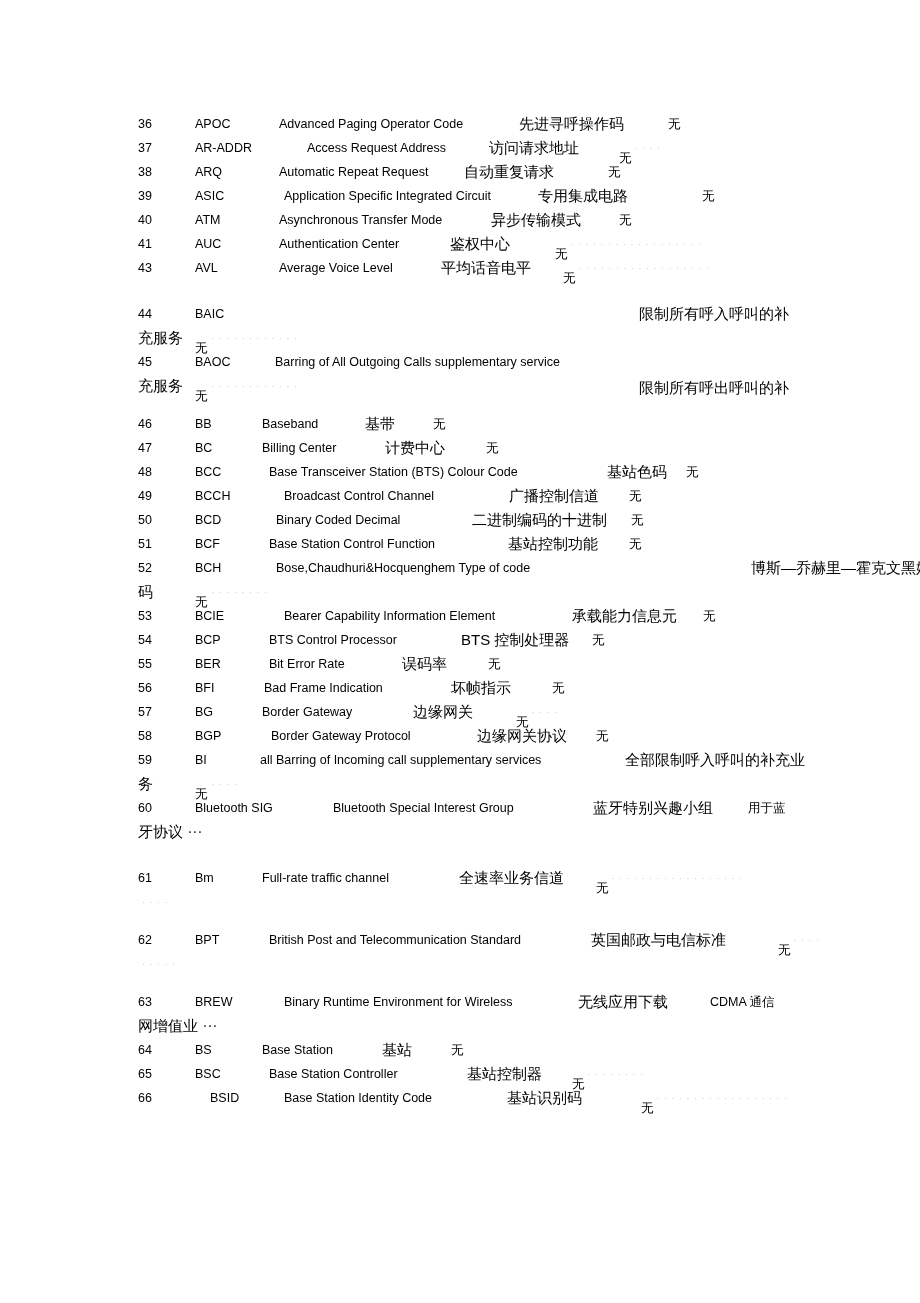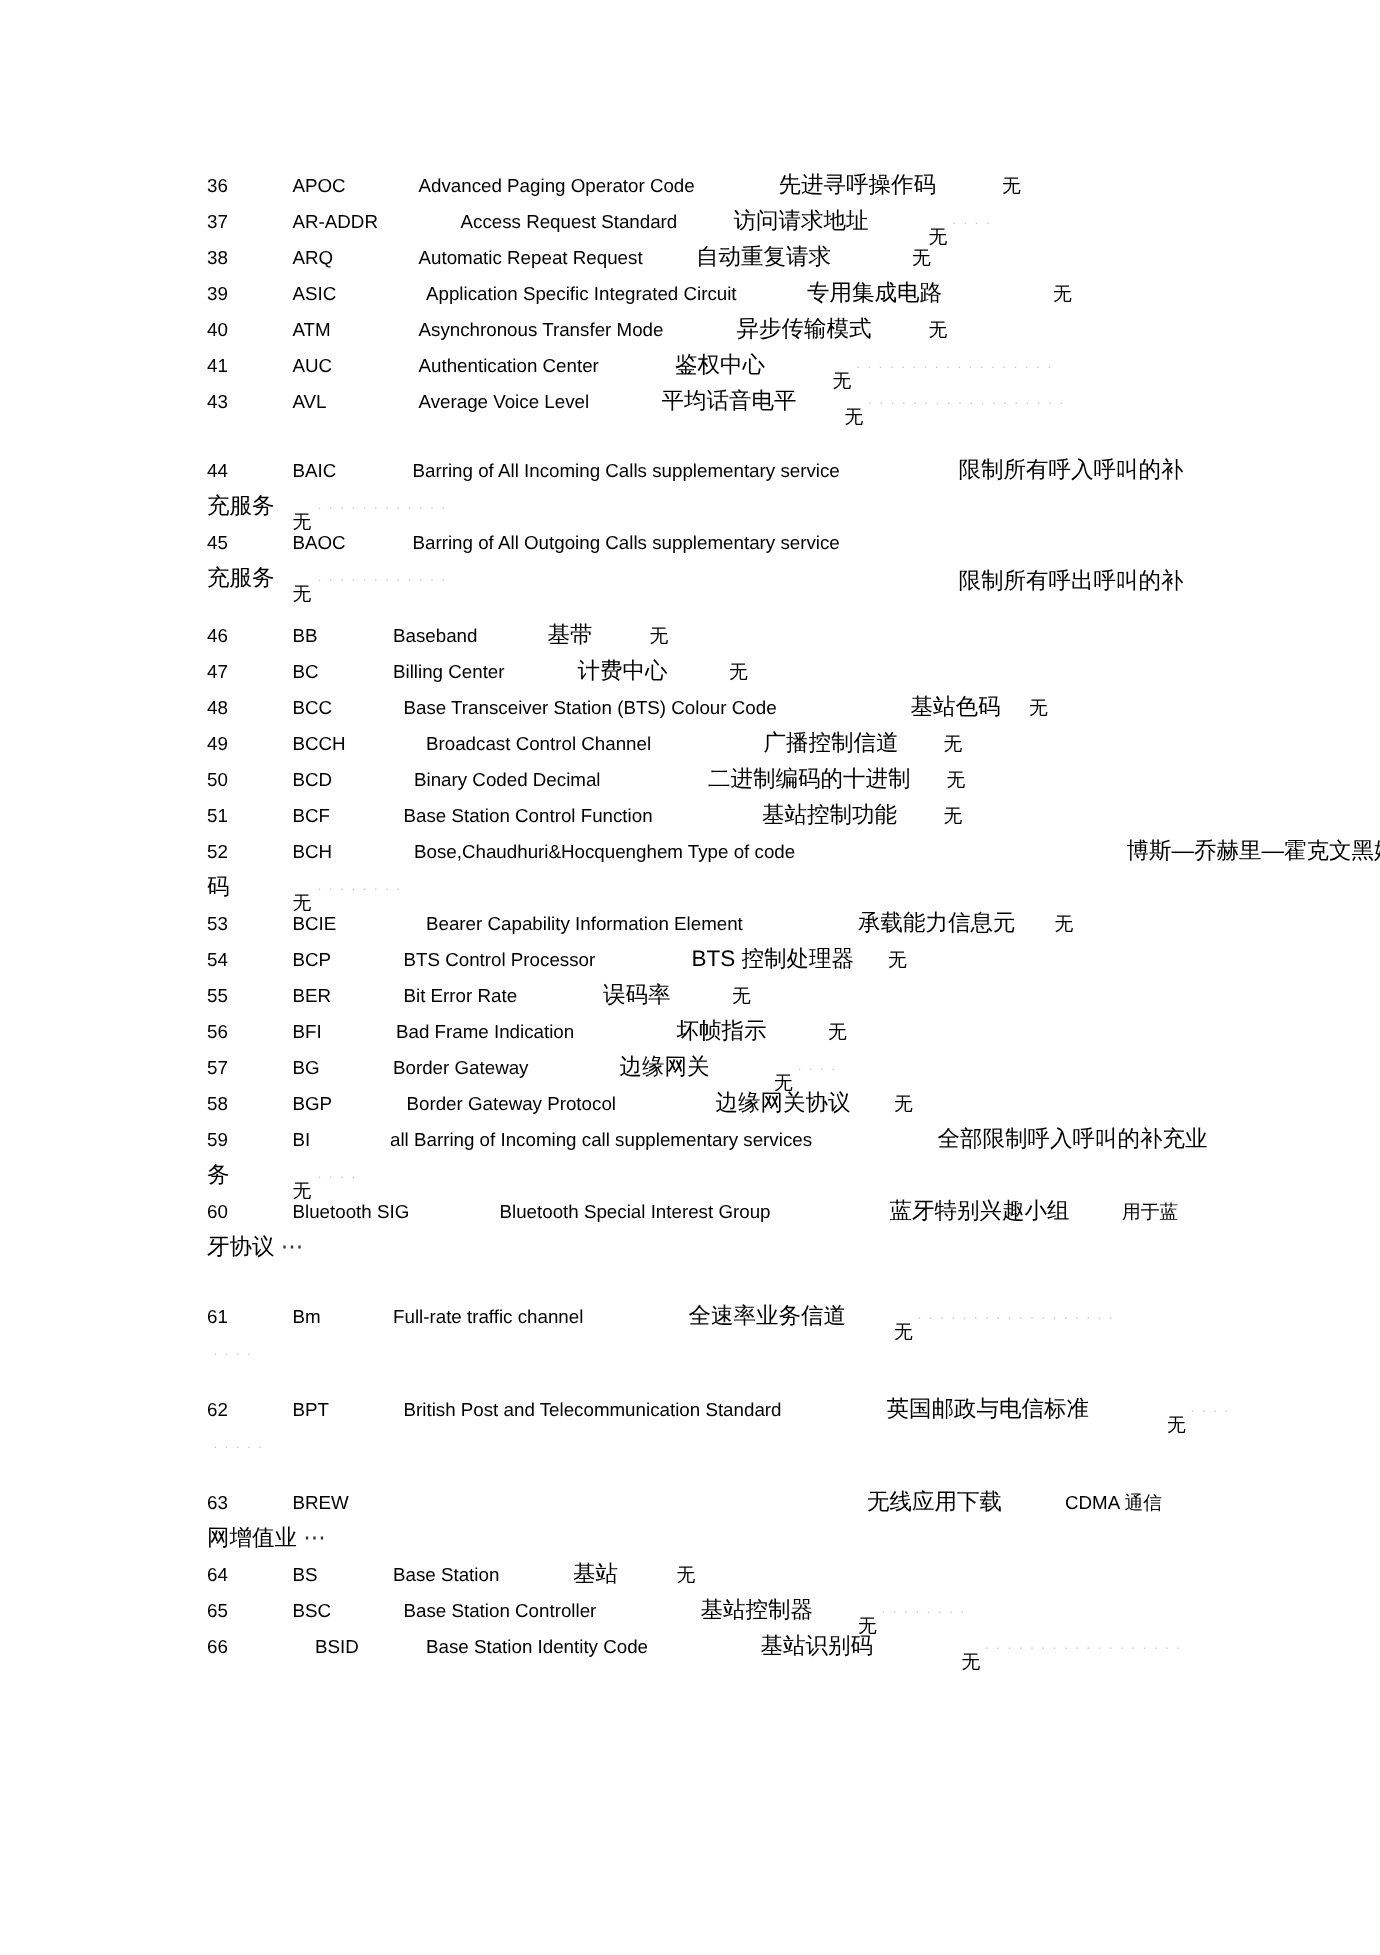--- a/index.html
+++ b/index.html
@@ -82,21 +82,21 @@
       <div class="row">
         <span class="c num" style="left: 0px;">36</span>
         <span class="c abbr" style="left: 57px;">APOC</span>
         <span class="c eng" style="left: 141px;">Advanced Paging Operator Code</span>
         <span class="c cn" style="left: 381px;">先进寻呼操作码</span>
         <span class="c none" style="left: 530px;">无</span>
       </div>
       <div class="row">
         <span class="c num" style="left: 0px;">37</span>
         <span class="c abbr" style="left: 57px;">AR-ADDR</span>
-        <span class="c eng" style="left: 169px;">Access Request Standard</span>
+        <span class="c eng" style="left: 169px;">Access Request Address</span>
         <span class="c cn" style="left: 351px;">访问请求地址</span>
         <span class="c none" style="left: 481px;">无<span class="trail t4">· · · · · · · · · · · · · · · · · ·</span></span>
       </div>
       <div class="row">
         <span class="c num" style="left: 0px;">38</span>
         <span class="c abbr" style="left: 57px;">ARQ</span>
         <span class="c eng" style="left: 141px;">Automatic Repeat Request</span>
         <span class="c cn" style="left: 326px;">自动重复请求</span>
         <span class="c none" style="left: 470px;">无</span>
       </div>
@@ -124,21 +124,20 @@
       <div class="row">
         <span class="c num" style="left: 0px;">43</span>
         <span class="c abbr" style="left: 57px;">AVL</span>
         <span class="c eng" style="left: 141px;">Average Voice Level</span>
         <span class="c cn" style="left: 303px;">平均话音电平</span>
         <span class="c none" style="left: 425px;">无<span class="trail t3">· · · · · · · · · · · · · · · · · ·</span></span>
       </div>
       <div class="row gap-before">
         <span class="c num" style="left: 0px;">44</span>
         <span class="c abbr" style="left: 57px;">BAIC</span>
-        <span class="c eng" style="left: 137px;">Barring of All Incoming Calls supplementary service</span>
         <span class="c cn" style="left: 501px;">限制所有呼入呼叫的补</span>
       </div>
       <div class="cont wrapline">
         <span class="c cn" style="left: 0px;">充服务</span>
         <span class="c none" style="left: 57px;">无<span class="trail t2">· · · · · · · · · · · · · ·</span></span>
       </div>
       <div class="row">
         <span class="c num" style="left: 0px;">45</span>
         <span class="c abbr" style="left: 57px;">BAOC</span>
         <span class="c eng" style="left: 137px;">Barring of All Outgoing Calls supplementary service</span>
@@ -278,20 +277,21 @@
         <span class="c eng" style="left: 131px;">British Post and Telecommunication Standard</span>
         <span class="c cn" style="left: 453px;">英国邮政与电信标准</span>
         <span class="c none" style="left: 640px;">无<span class="trail t4">· · · · · · · · · · · · · · · · · ·</span></span>
       </div>
       <div class="cont wrapline">
         <span class="c trail t1" style="left: 0px;">· · · · ·</span>
       </div>
       <div class="row gap-small">
         <span class="c num" style="left: 0px;">63</span>
         <span class="c abbr" style="left: 57px;">BREW</span>
+        <span class="c eng" style="left: 146px;">Binary Runtime Environment for Wireless</span>
         <span class="c cn" style="left: 440px;">无线应用下载</span>
         <span class="c none" style="left: 572px;">CDMA 通信</span>
       </div>
       <div class="cont wrapline">
         <span class="c cn" style="left: 0px;">网增值业<span class="ellip"> ⋯</span></span>
       </div>
       <div class="row">
         <span class="c num" style="left: 0px;">64</span>
         <span class="c abbr" style="left: 57px;">BS</span>
         <span class="c eng" style="left: 124px;">Base Station</span>

